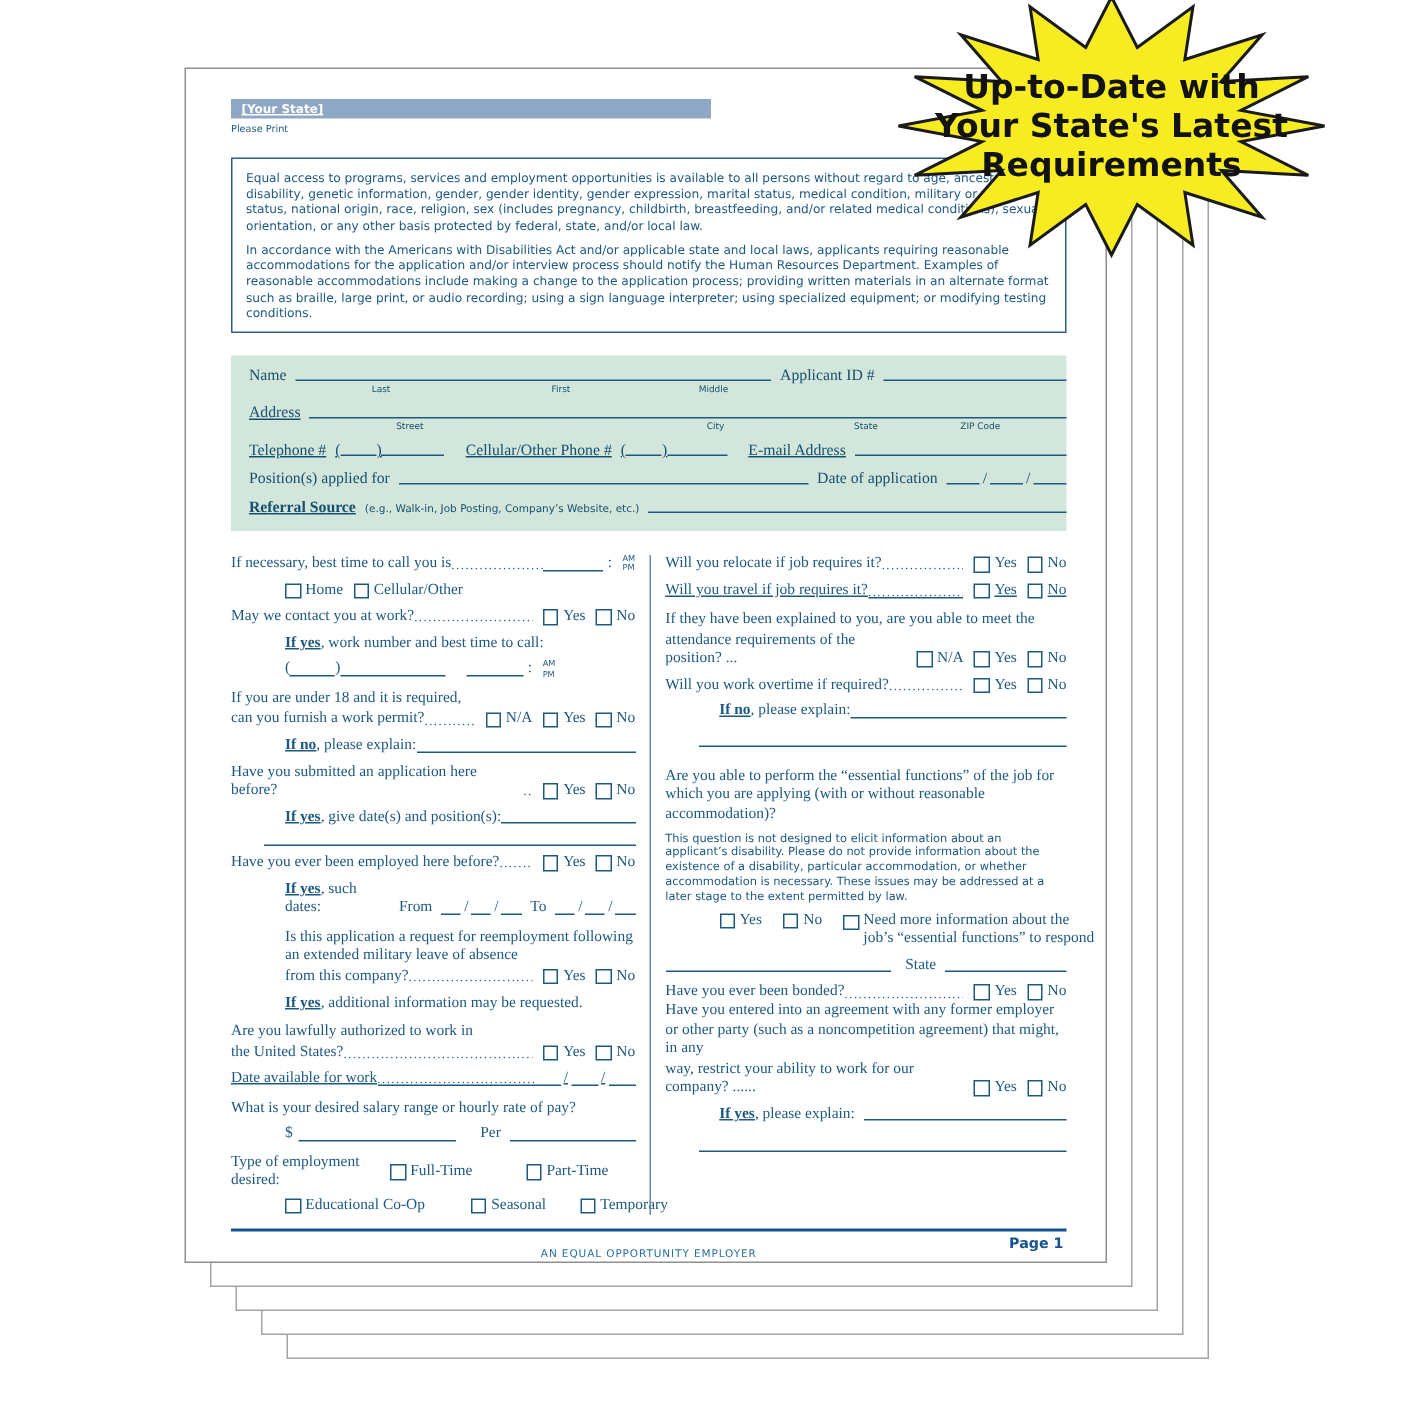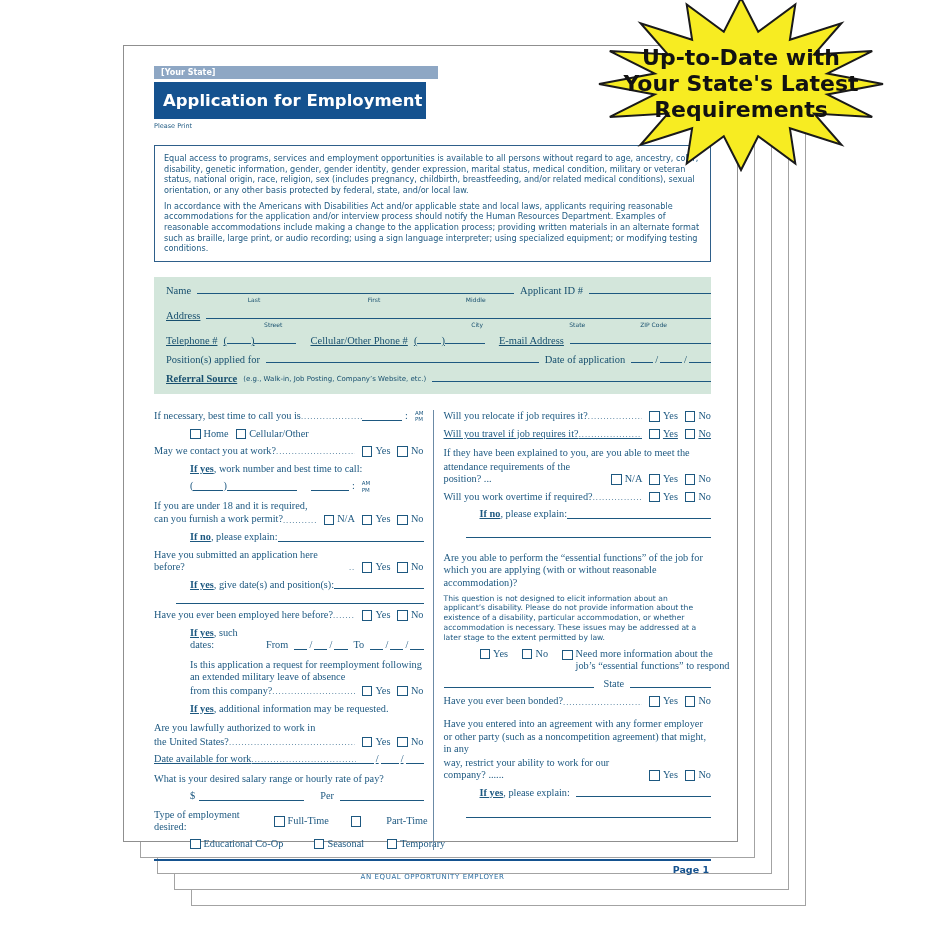--- a/index.html
+++ b/index.html
@@ -5,22 +5,22 @@
   :root{
     --ink:#1d5880; --title:#15528f; --statebar:#8ea7c4; --green:#d3e6db;
     --badge:#f7ec22; --badge-line:#1a1a1a;
   }
   html,body{margin:0;padding:0;background:#ffffff;}
   .canvas{position:relative;width:940px;height:940px;overflow:hidden;background:#fff;
           font-family:"Liberation Serif",serif;color:var(--ink);}
   .ghost{position:absolute;width:615px;height:797px;background:#fff;border:1px solid #a3a3a3;box-sizing:border-box;}
   .page{position:absolute;left:123px;top:45px;width:615px;height:797px;background:#fff;
         border:1px solid #8f8f8f;box-sizing:border-box;z-index:10;padding:20px 26px 0 30px;}
-  .state-bar{width:284px;background:var(--statebar);color:#fff;
-             font:bold 8px "DejaVu Sans",sans-serif;padding:2px 0 2px 7px;box-sizing:border-box;}
+  .state-bar{width:320px;background:var(--statebar);color:#fff;
+             font:bold 8px "DejaVu Sans",sans-serif;padding:2px 0 2px 7px;box-sizing:border-box;text-decoration:underline;}
   .title-bar{width:272px;background:var(--title);color:#fff;
              font:bold 16.5px "DejaVu Sans",sans-serif;padding:9px 0 9px 9px;margin-top:3px;box-sizing:border-box;}
   .print-note{font:6.5px "DejaVu Sans",sans-serif;margin-top:3px;}
   .notice{border:1.5px solid #2e5f8a;margin-top:15px;padding:7px 9px;
           font:8.1px/1.32 "DejaVu Sans",sans-serif;}
   .notice p{margin:0 0 5px 0;} .notice p:last-child{margin-bottom:0;}
   .green{background:var(--green);margin-top:15px;padding:8px 0 10px 12px;font-size:10.5px;color:#174f6e;}
   .g-row{display:flex;align-items:flex-end;}
   .wl{border-bottom:1px solid var(--ink);display:inline-block;height:1px;align-self:flex-end;margin-bottom:2px;}
   .fill{flex:1 1 auto;}
@@ -62,21 +62,20 @@
 <div class="canvas">
 
   <div class="ghost" style="left:191px;top:109px;z-index:1;"></div>
   <div class="ghost" style="left:174px;top:93px;z-index:2;"></div>
   <div class="ghost" style="left:157px;top:77px;z-index:3;"></div>
   <div class="ghost" style="left:140px;top:61px;z-index:4;"></div>
 
   <div class="page">
 
     <div class="state-bar">[Your State]</div>
-    <div class="title-bar">Application for Employment</div>
     <div class="print-note">Please Print</div>
 
     <div class="notice">
       <p>Equal access to programs, services and employment opportunities is available to all persons without regard to age, ancestry, color, disability, genetic information, gender, gender identity, gender expression, marital status, medical condition, military or veteran status, national origin, race, religion, sex (includes pregnancy, childbirth, breastfeeding, and/or related medical conditions), sexual orientation, or any other basis protected by federal, state, and/or local law.</p>
       <p>In accordance with the Americans with Disabilities Act and/or applicable state and local laws, applicants requiring reasonable accommodations for the application and/or interview process should notify the Human Resources Department. Examples of reasonable accommodations include making a change to the application process; providing written materials in an alternate format such as braille, large print, or audio recording; using a sign language interpreter; using specialized equipment; or modifying testing conditions.</p>
     </div>
 
     <div class="green">
       <div class="g-row">
         <span>Name</span>
@@ -302,21 +301,21 @@
           <span style="margin-left:16px;">Per</span>
           <span class="wl fill gap-l"></span>
         </div>
 
         <div class="tgrid">
           <span class="tc1">Type of employment desired:</span>
           <span class="tc2 opt" style="margin-left:0;">
               <span class="cb"></span>
               <span>Full-Time</span>
             </span>
-          <span class="tc3 opt" style="margin-left:4px;gap:22px;">
+          <span class="tc3 opt" style="margin-left:18px;">
               <span class="cb"></span>
               <span>Part-Time</span>
             </span>
         </div>
         <div class="tgrid" style="margin-top:4px;">
           <span class="tc1 opt ind" style="margin-left:22px;">
               <span class="cb"></span>
               <span>Educational Co-Op</span>
             </span>
           <span class="tc2 opt" style="margin-left:0;">
@@ -423,21 +422,21 @@
           <span class="opt">
               <span class="cb"></span>
               <span>Yes</span>
             </span>
           <span class="opt">
               <span class="cb"></span>
               <span>No</span>
             </span>
         </div>
 
-        <div class="qblock" style="margin-top:10px;">
+        <div class="qblock" style="margin-top:0;">
           <div>Have you entered into an agreement with any former employer or other party (such as a noncompetition agreement) that might, in any</div>
           <div class="qrow" style="margin-top:1px;">
             <span>way, restrict your ability to work for our company? ......</span>
             <span class="opt">
                 <span class="cb"></span>
                 <span>Yes</span>
               </span>
             <span class="opt">
                 <span class="cb"></span>
                 <span>No</span>

